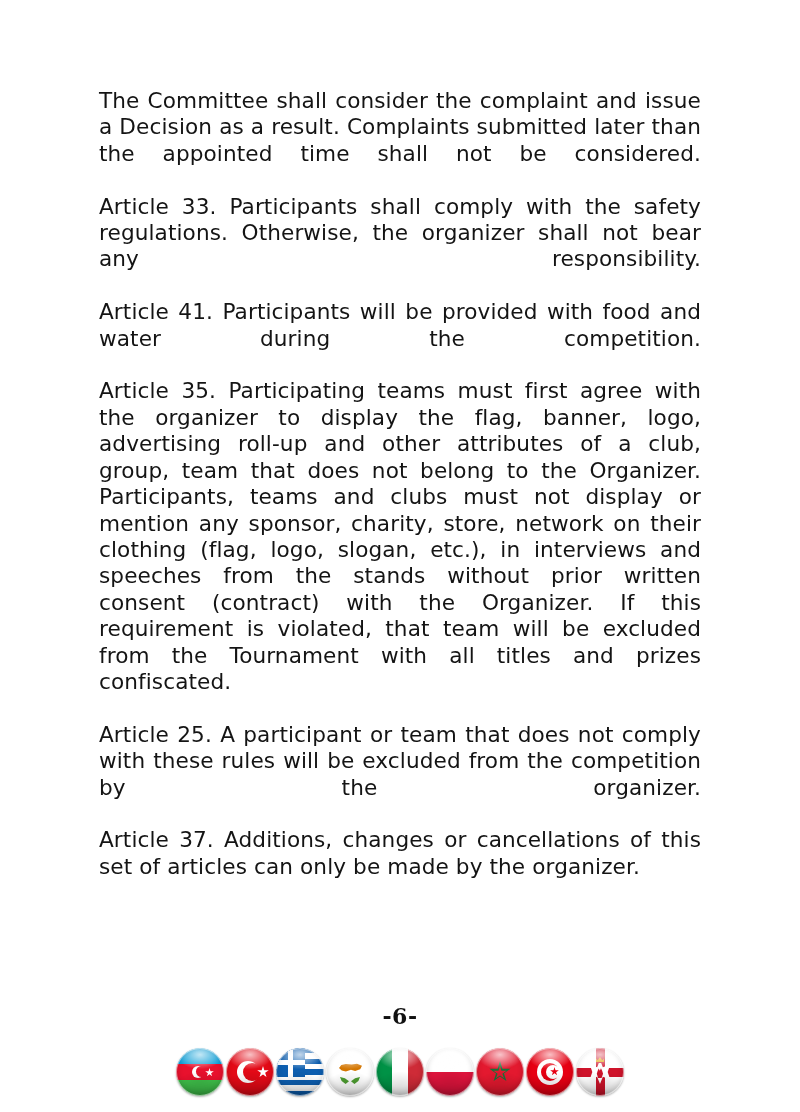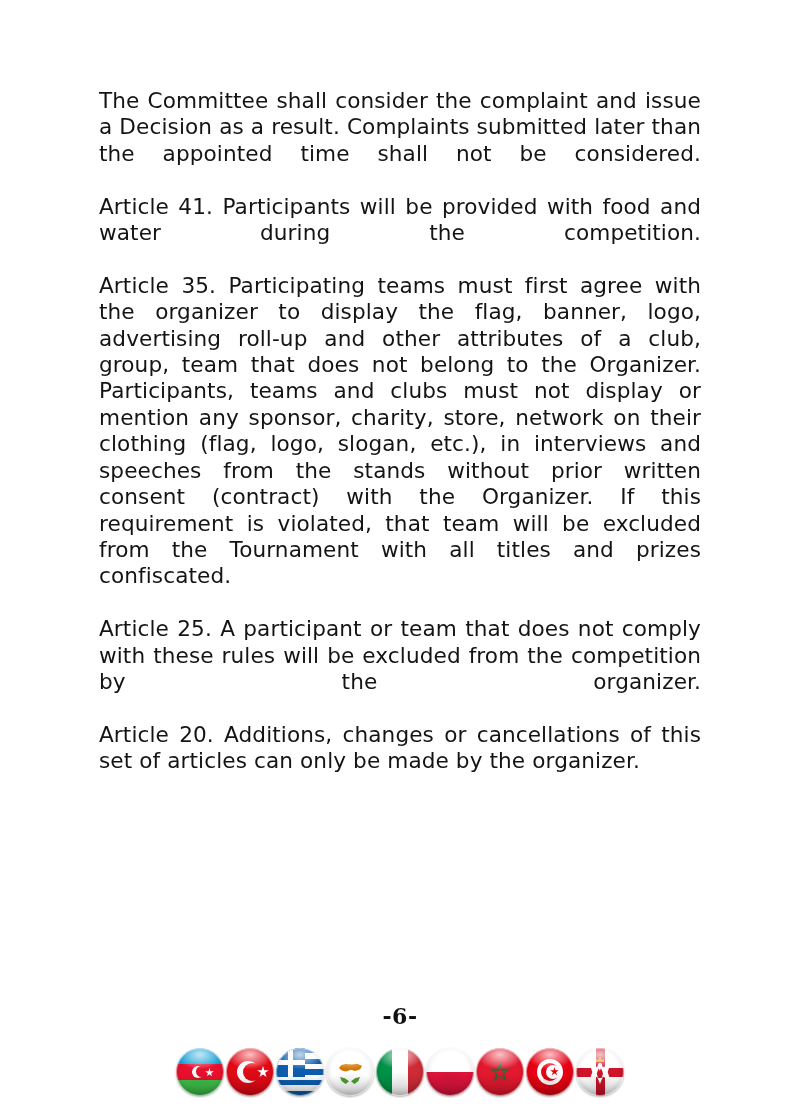--- a/index.html
+++ b/index.html
@@ -267,24 +267,25 @@
     border-bottom: 1px solid #cf142b;
   }
 </style>
 </head>
 <body>
 
 <div class="page">
 
   <div class="body-text">
     <p class="para">The Committee shall consider the complaint and issue a Decision as a result. Complaints submitted later than the appointed time shall not be considered.</p>
+    <p class="para">Article 33. Participants shall comply with the safety regulations. Otherwise, the organizer shall not bear any responsibility.</p>
     <p class="para">Article 41. Participants will be provided with food and water during the competition.</p>
     <p class="para">Article 35. Participating teams must first agree with the organizer to display the flag, banner, logo, advertising roll-up and other attributes of a club, group, team that does not belong to the Organizer. Participants, teams and clubs must not display or mention any sponsor, charity, store, network on their clothing (flag, logo, slogan, etc.), in interviews and speeches from the stands without prior written consent (contract) with the Organizer. If this requirement is violated, that team will be excluded from the Tournament with all titles and prizes confiscated.</p>
     <p class="para">Article 25. A participant or team that does not comply with these rules will be excluded from the competition by the organizer.</p>
-    <p class="para no-stretch">Article 20. Additions, changes or cancellations of this set of articles can only be made by the organizer.</p>
+    <p class="para no-stretch">Article 37. Additions, changes or cancellations of this set of articles can only be made by the organizer.</p>
   </div>
 
   <div class="page-number">-6-</div>
 
   <div class="flag-row">
 
     <div class="flag fl-az">
       <div class="face">
         <div class="az-crescent"></div>
         <div class="az-star"></div>

